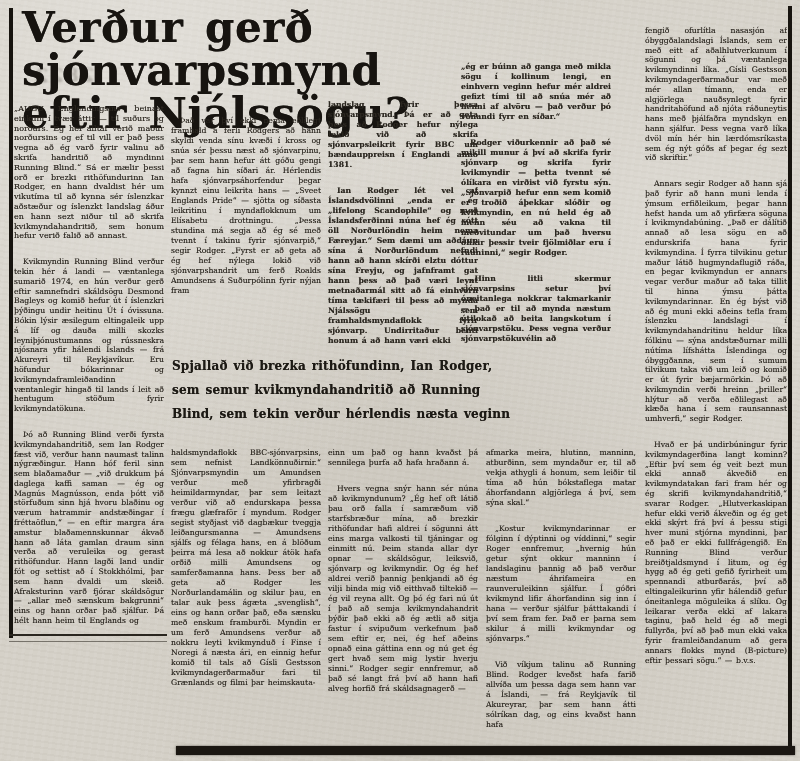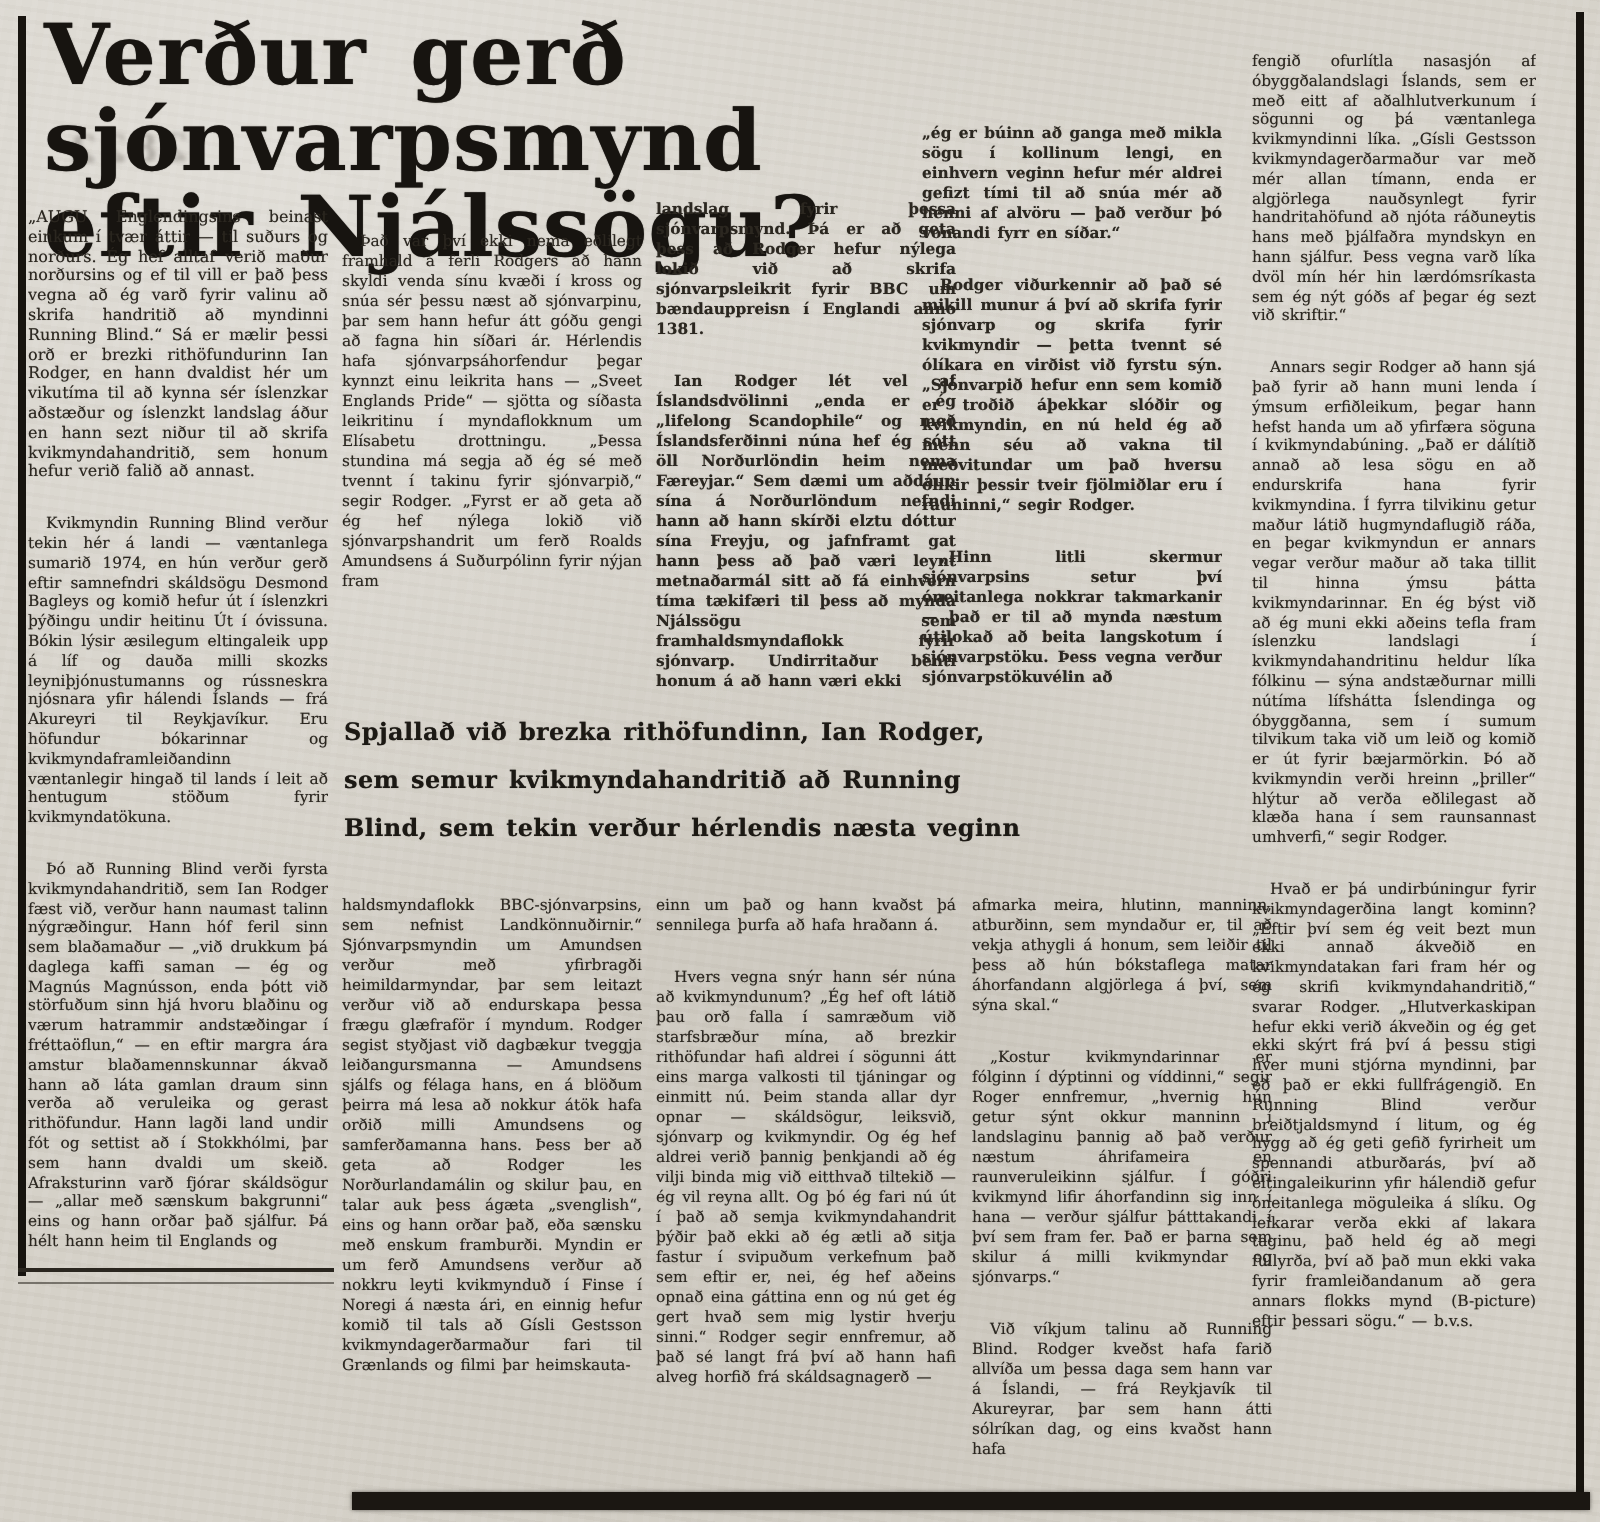--- a/index.html
+++ b/index.html
@@ -51,21 +51,21 @@
   .col.tight p{line-height:9.8px;}
   .col p.ind{text-indent:9px;margin-top:16px;}
   .col p.lead{font-weight:normal;font-size:8px;}
   .c1 {left:14px; top:104px;width:150px;height:526px;}
   .c2u{left:171px;top:100px;width:150px;height:248px;}
   .c3u{left:328px;top:100px;width:150px;height:248px;font-weight:bold;}
   .c4u{left:461px;top:62px; width:150px;height:286px;font-weight:bold;}
   .c2l{left:171px;top:448px;width:150px;height:292px;}
   .c3l{left:328px;top:448px;width:150px;height:292px;}
   .c4l{left:486px;top:448px;width:150px;height:292px;}
-  .c5 {left:626px;top:26px; width:142px;height:716px;}
+  .c5 {left:645px;top:26px; width:142px;height:716px;}
 </style>
 </head>
 <body>
 
 <div class="page">
 
   <div class="rule-left"></div>
   <div class="rule-right"></div>
   <div class="bottom-bar"></div>
   <div class="col1-endrule-a"></div>
@@ -105,21 +105,21 @@
   <div class="col c2l">
     <p>haldsmyndaflokk BBC-sjónvarpsins, sem nefnist Landkönnuðirnir.“ Sjónvarpsmyndin um Amundsen verður með yfirbragði heimildarmyndar, þar sem leitazt verður við að endurskapa þessa frægu glæfraför í myndum. Rodger segist styðjast við dagbækur tveggja leiðangursmanna — Amundsens sjálfs og félaga hans, en á blöðum þeirra má lesa að nokkur átök hafa orðið milli Amundsens og samferðamanna hans. Þess ber að geta að Rodger les Norðurlandamálin og skilur þau, en talar auk þess ágæta „svenglish“, eins og hann orðar það, eða sænsku með enskum framburði. Myndin er um ferð Amundsens verður að nokkru leyti kvikmynduð í Finse í Noregi á næsta ári, en einnig hefur komið til tals að Gísli Gestsson kvikmyndagerðarmaður fari til Grænlands og filmi þar heimskauta-</p>
   </div>
 
   <div class="col c3l">
     <p>einn um það og hann kvaðst þá sennilega þurfa að hafa hraðann á.</p>
     <p class="ind">Hvers vegna snýr hann sér núna að kvikmyndunum? „Ég hef oft látið þau orð falla í samræðum við starfsbræður mína, að brezkir rithöfundar hafi aldrei í sögunni átt eins marga valkosti til tjáningar og einmitt nú. Þeim standa allar dyr opnar — skáldsögur, leiksvið, sjónvarp og kvikmyndir. Og ég hef aldrei verið þannig þenkjandi að ég vilji binda mig við eitthvað tiltekið — ég vil reyna allt. Og þó ég fari nú út í það að semja kvikmyndahandrit þýðir það ekki að ég ætli að sitja fastur í svipuðum verkefnum það sem eftir er, nei, ég hef aðeins opnað eina gáttina enn og nú get ég gert hvað sem mig lystir hverju sinni.“ Rodger segir ennfremur, að það sé langt frá því að hann hafi alveg horfið frá skáldsagnagerð —</p>
   </div>
 
   <div class="col c4l">
-    <p>afmarka meira, hlutinn, manninn, atburðinn, sem myndaður er, til að vekja athygli á honum, sem leiðir til þess að hún bókstaflega matar áhorfandann algjörlega á því, sem sýna skal.“</p>
+    <p>afmarka meira, hlutinn, manninn, atburðinn, sem myndaður er, til að vekja athygli á honum, sem leiðir til tíma að hún bókstaflega matar áhorfandann algjörlega á því, sem sýna skal.“</p>
     <p class="ind">„Kostur kvikmyndarinnar er fólginn í dýptinni og víddinni,“ segir Roger ennfremur, „hvernig hún getur sýnt okkur manninn í landslaginu þannig að það verður næstum áhrifameira en raunveruleikinn sjálfur. Í góðri kvikmynd lifir áhorfandinn sig inn í hana — verður sjálfur þátttakandi í því sem fram fer. Það er þarna sem skilur á milli kvikmyndar og sjónvarps.“</p>
     <p class="ind">Við víkjum talinu að Running Blind. Rodger kveðst hafa farið allvíða um þessa daga sem hann var á Íslandi, — frá Reykjavík til Akureyrar, þar sem hann átti sólríkan dag, og eins kvaðst hann hafa</p>
   </div>
 
   <div class="col c5 tight">
     <p>fengið ofurlítla nasasjón af óbyggðalandslagi Íslands, sem er með eitt af aðalhlutverkunum í sögunni og þá væntanlega kvikmyndinni líka. „Gísli Gestsson kvikmyndagerðarmaður var með mér allan tímann, enda er algjörlega nauðsynlegt fyrir handritahöfund að njóta ráðuneytis hans með þjálfaðra myndskyn en hann sjálfur. Þess vegna varð líka dvöl mín hér hin lærdómsríkasta sem ég nýt góðs af þegar ég sezt við skriftir.“</p>
     <p class="ind">Annars segir Rodger að hann sjá það fyrir að hann muni lenda í ýmsum erfiðleikum, þegar hann hefst handa um að yfirfæra söguna í kvikmyndabúning. „Það er dálítið annað að lesa sögu en að endurskrifa hana fyrir kvikmyndina. Í fyrra tilvikinu getur maður látið hugmyndaflugið ráða, en þegar kvikmyndun er annars vegar verður maður að taka tillit til hinna ýmsu þátta kvikmyndarinnar. En ég býst við að ég muni ekki aðeins tefla fram íslenzku landslagi í kvikmyndahandritinu heldur líka fólkinu — sýna andstæðurnar milli nútíma lífshátta Íslendinga og óbyggðanna, sem í sumum tilvikum taka við um leið og komið er út fyrir bæjarmörkin. Þó að kvikmyndin verði hreinn „þriller“ hlýtur að verða eðlilegast að klæða hana í sem raunsannast umhverfi,“ segir Rodger.</p>
     <p class="ind">Hvað er þá undirbúningur fyrir kvikmyndagerðina langt kominn? „Eftir því sem ég veit bezt mun ekki annað ákveðið en kvikmyndatakan fari fram hér og ég skrifi kvikmyndahandritið,“ svarar Rodger. „Hlutverkaskipan hefur ekki verið ákveðin og ég get ekki skýrt frá því á þessu stigi hver muni stjórna myndinni, þar eð það er ekki fullfrágengið. En Running Blind verður breiðtjaldsmynd í litum, og ég hygg að ég geti gefið fyrirheit um spennandi atburðarás, því að eltingaleikurinn yfir hálendið gefur óneitanlega möguleika á slíku. Og leikarar verða ekki af lakara taginu, það held ég að megi fullyrða, því að það mun ekki vaka fyrir framleiðandanum að gera annars flokks mynd (B-picture) eftir þessari sögu.“ — b.v.s.</p>
   </div>
 

